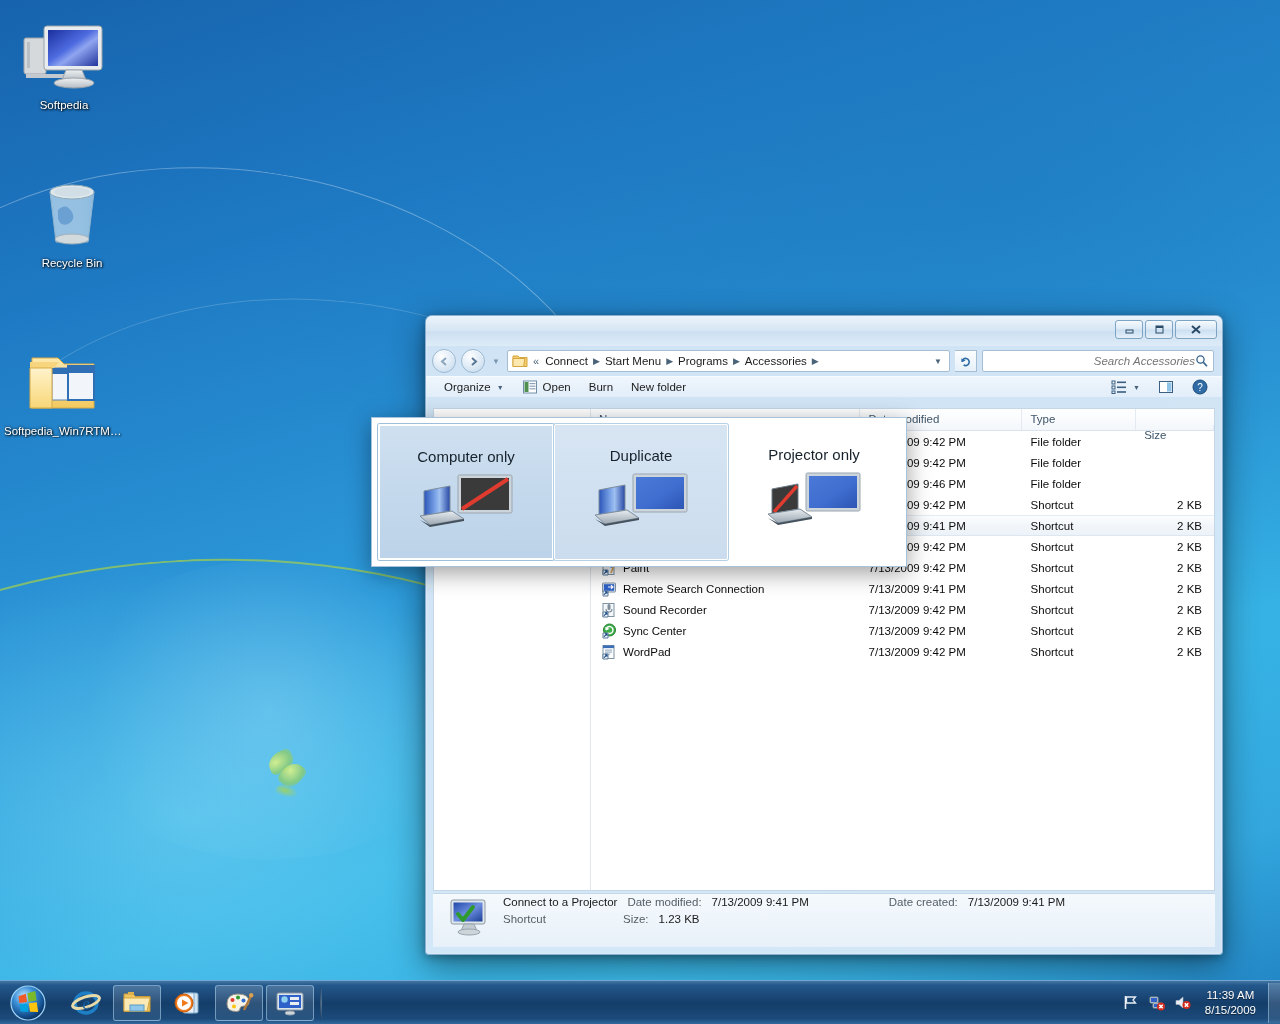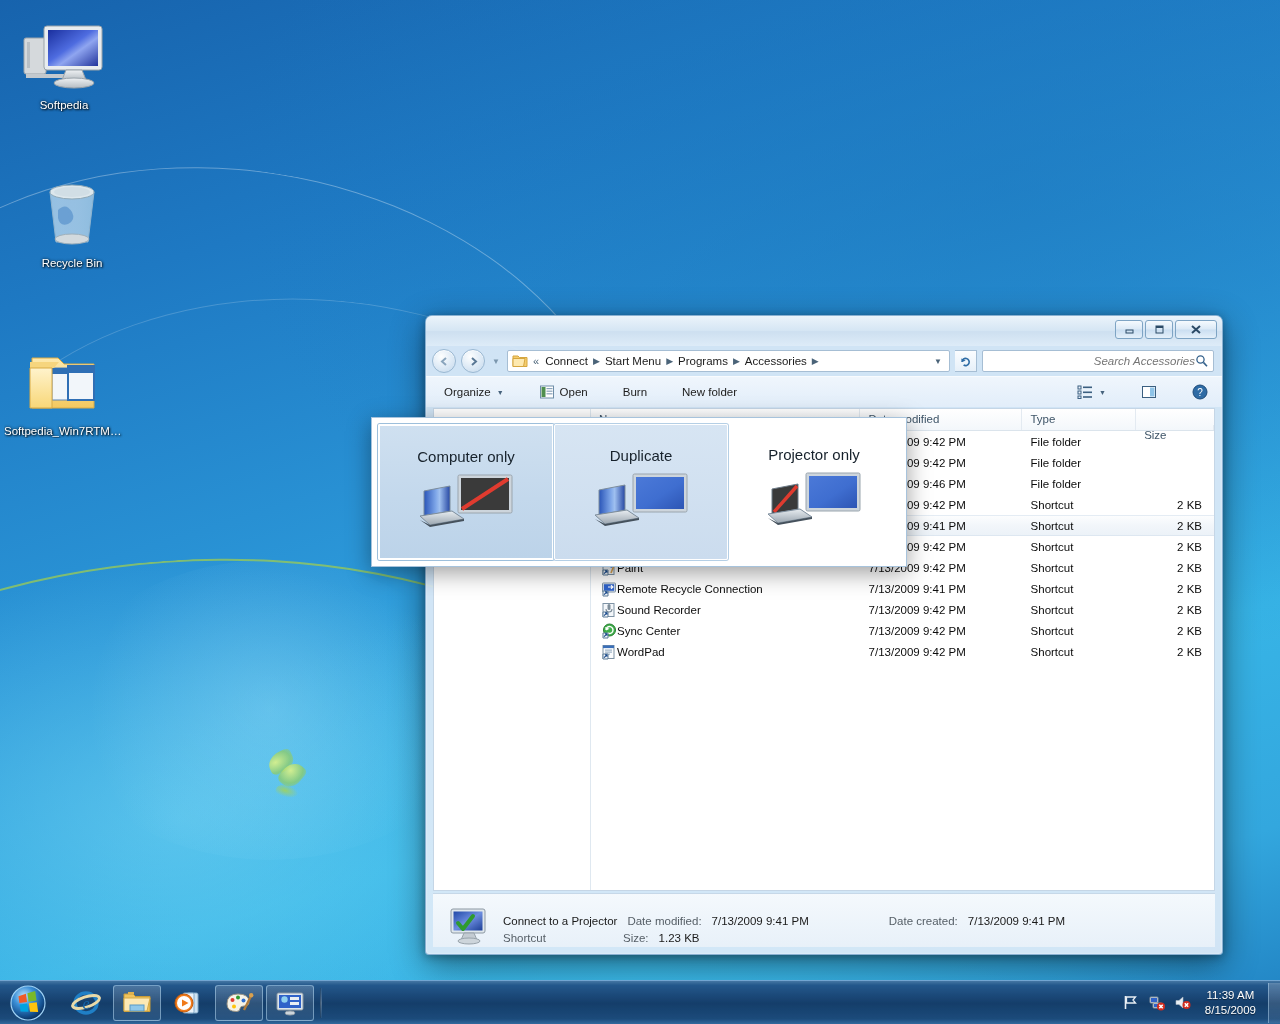--- a/index.html
+++ b/index.html
@@ -156,24 +156,24 @@
   #searchbox input {
     flex:1; border: none; outline: none;
     font-family: inherit; font-size: 11.5px;
     color: #3a3a3a; font-style: italic;
     background: transparent; min-width: 0; text-align: right;
   }
   #searchbox .sicon { color:#35628c; flex: none; }
 
   
   #cmdbar {
-    height: 31px;
+    height: 21px;
     display: flex; align-items: center;
     padding: 0 6px 0 10px;
-    gap: 19px;
+    gap: 2px;
     background: linear-gradient(180deg, rgba(243,248,253,0.9), rgba(228,239,250,0.9));
     border-top: 1px solid rgba(255,255,255,0.75);
   }
   .cmd {
     display: flex; align-items: center; gap: 5px;
     font-size: 11.5px; color: #1c1c1c;
     padding: 4px 8px; border-radius: 3px; cursor: pointer;
     white-space: nowrap;
   }
   .cmd .caret { font-size: 7px; color:#46627c; margin-left:1px; }
@@ -226,32 +226,32 @@
   .col.size { width: 80px; text-align: left; margin-top: 16px; }
   .row {
     display: flex; height: 21px; align-items: center;
     font-size: 11.5px; color: #0c0c0c;
   }
   .row.hover {
     background: linear-gradient(180deg,#fcfdfe 0%,#f2f6fa 50%,#ecf2f8 100%);
     border-top: 1px solid #e4ecf4;
     border-bottom: 1px solid #dde7f1;
   }
-  .cell-name { width: 278px; display: flex; align-items: center; padding-left: 10px; white-space: nowrap; overflow: hidden; }
+  .cell-name { width: 278px; display: flex; align-items: center; gap: 6px; padding-left: 10px; white-space: nowrap; overflow: hidden; }
   .cell-date { width: 167px; padding-left: 8px; color: #0c0c0c; }
   .cell-type { width: 117px; padding-left: 8px; color: #0c0c0c; }
   .cell-size { width: 80px; padding-right: 12px; text-align: right; color: #0c0c0c; }
   .fico { width: 16px; height: 16px; flex: none; }
 
   
   #details {
     position: absolute; left: 7px; right: 7px; bottom: 7px; height: 54px;
     background: linear-gradient(180deg, rgba(246,250,253,0.95), rgba(233,241,249,0.95));
     border-top: 1px solid #c6d8e8;
-    display: flex; align-items: flex-end;
+    display: flex; align-items: flex-start;
     padding: 0 10px 0 14px;
     gap: 12px;
   }
   #details .dico { width: 44px; height: 44px; flex:none; }
   .dtext { font-size: 11.5px; color: #1a1a1a; line-height: 17px; }
   .dlabel { color: #555e66; }
   .dcol { display: flex; flex-direction: column; }
   .drow1 { display: flex; align-items: baseline; gap: 10px; }
 
   
@@ -701,21 +701,21 @@
           </div>
           <div class="row">
             <div class="cell-name">
               <svg class="fico" viewBox="0 0 16 16">
                 <rect x="1.5" y="2" width="13" height="9" rx="0.8" fill="#e6ecf2" stroke="#7f93a5"></rect>
                 <rect x="2.8" y="3.2" width="10.4" height="6.6" fill="#2f62c9"></rect>
                 <path d="M7 6 h5 M10 4.2 L12 6 L10 7.8" stroke="#fff" stroke-width="1.2" fill="none"></path>
                 <path d="M2 10 l5 0 l0 5 l-5 0z" fill="#f2f6fa" stroke="#5b7a97"></path>
                 <path d="M3 13.6 L6 10.8 M6 10.8 h-2 M6 10.8 v2" stroke="#16478a" stroke-width="1.1" fill="none"></path>
               </svg>
-              <span>Remote Recycle Connection</span>
+              <span>Remote Search Connection</span>
             </div>
             <div class="cell-date">7/13/2009 9:41 PM</div>
             <div class="cell-type">Shortcut</div>
             <div class="cell-size">2 KB</div>
           </div>
           <div class="row">
             <div class="cell-name">
               <svg class="fico" viewBox="0 0 16 16">
                 <rect x="2" y="1.5" width="11" height="13" fill="#f4f7fa" stroke="#7f93a5"></rect>
                 <rect x="6.5" y="2" width="3" height="6" rx="1.5" fill="#7e8d99"></rect>

